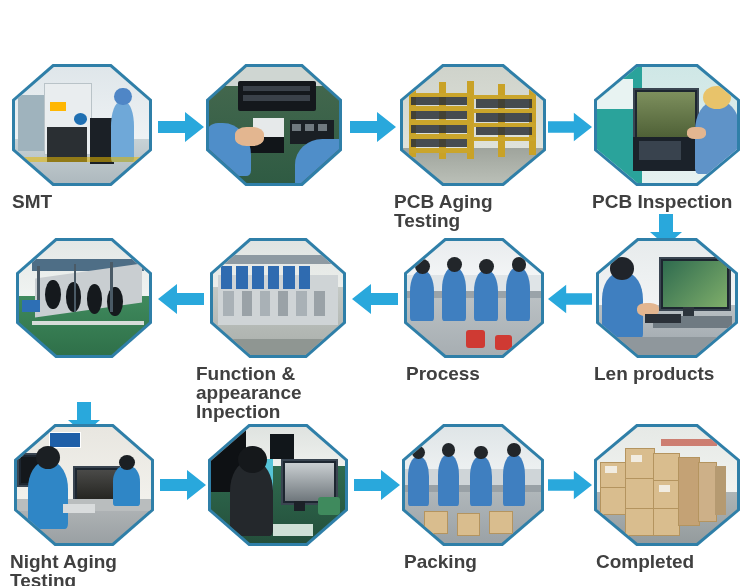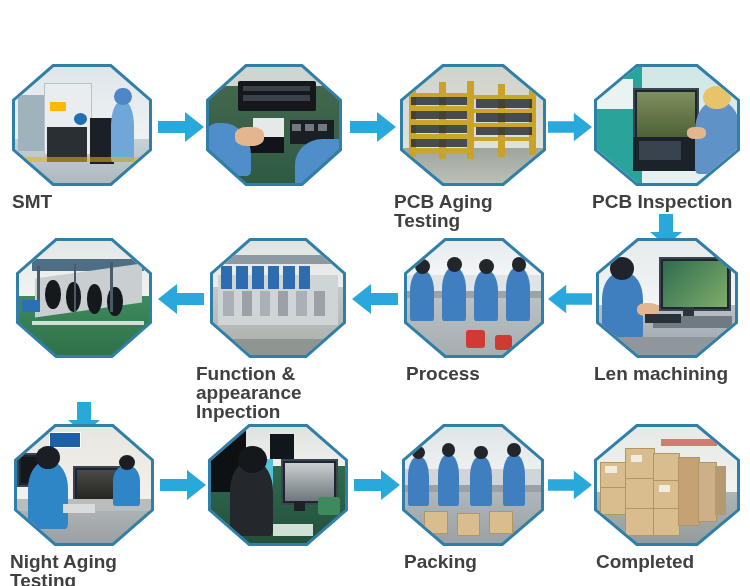--- a/index.html
+++ b/index.html
@@ -306,21 +306,21 @@
           <div class="obj" style="left:40%;top:66%;width:58%;height:10%;background:#6f7a82;"></div>
           <div class="worker" style="left:2%;top:28%;width:30%;height:58%;background:#3f7fc0;"></div>
           <div class="head" style="left:8%;top:14%;width:18%;height:20%;background:#20242a;"></div>
           <div class="obj" style="left:28%;top:54%;width:16%;height:12%;background:#e3b690;border-radius:40%;"></div>
           <div class="obj" style="left:34%;top:64%;width:26%;height:8%;background:#2a3038;"></div>
           <div class="obj" style="left:0;bottom:0;width:100%;height:16%;background:#8f979c;"></div>
         </div>
       </div>
     </div>
   </div>
-  <div class="cap" style="left:594px;top:364px;width:150px;">Len machining</div>
+  <div class="cap" style="left:594px;top:364px;width:150px;">Len products</div>
 
   <div class="cell" style="left:14px;top:424px;width:140px;height:122px;">
     <div class="octa">
       <div class="octa-inner">
         <div class="ph">
           <div class="wall" style="background:linear-gradient(#e8e6e0,#f2f1ec);height:62%;"></div>
           <div class="floor" style="background:linear-gradient(#b4b8ba,#9aa0a3);height:38%;"></div>
           <div class="obj" style="left:24%;top:4%;width:22%;height:12%;background:#1f5fa8;border:1px solid #fff;"></div>
           <div class="monitor" style="left:42%;top:34%;width:32%;height:30%;">
             <div class="screen" style="background:linear-gradient(#4a4a48,#23231f);"></div>

